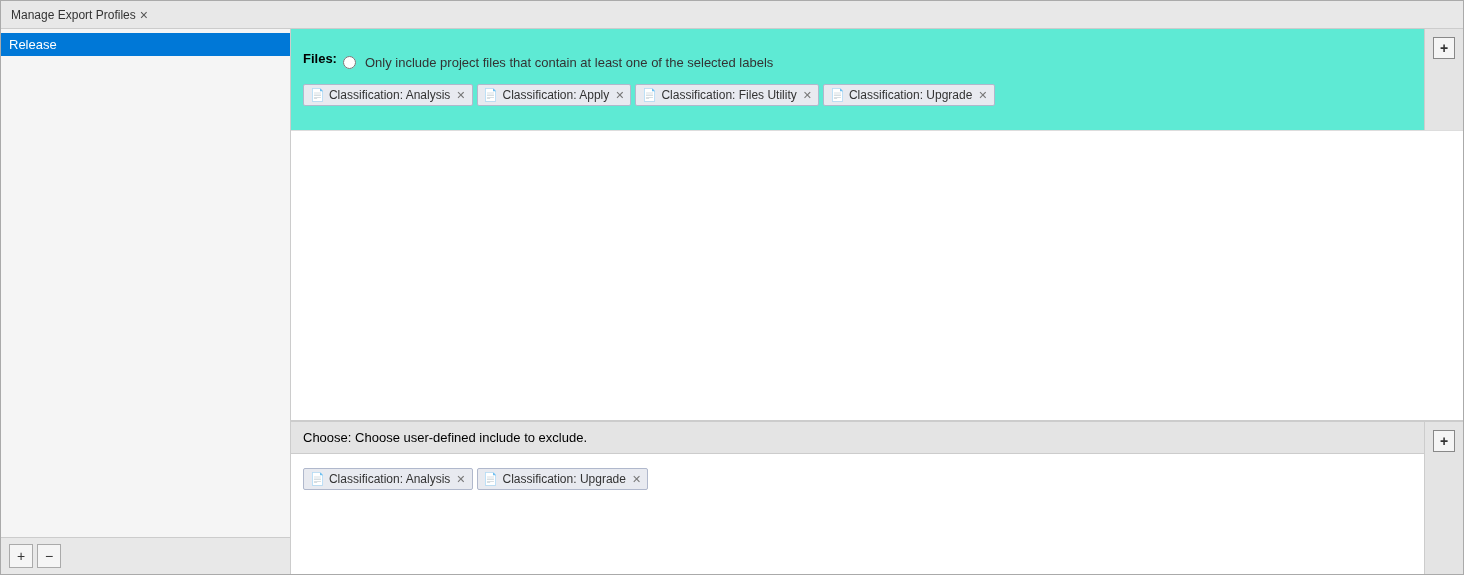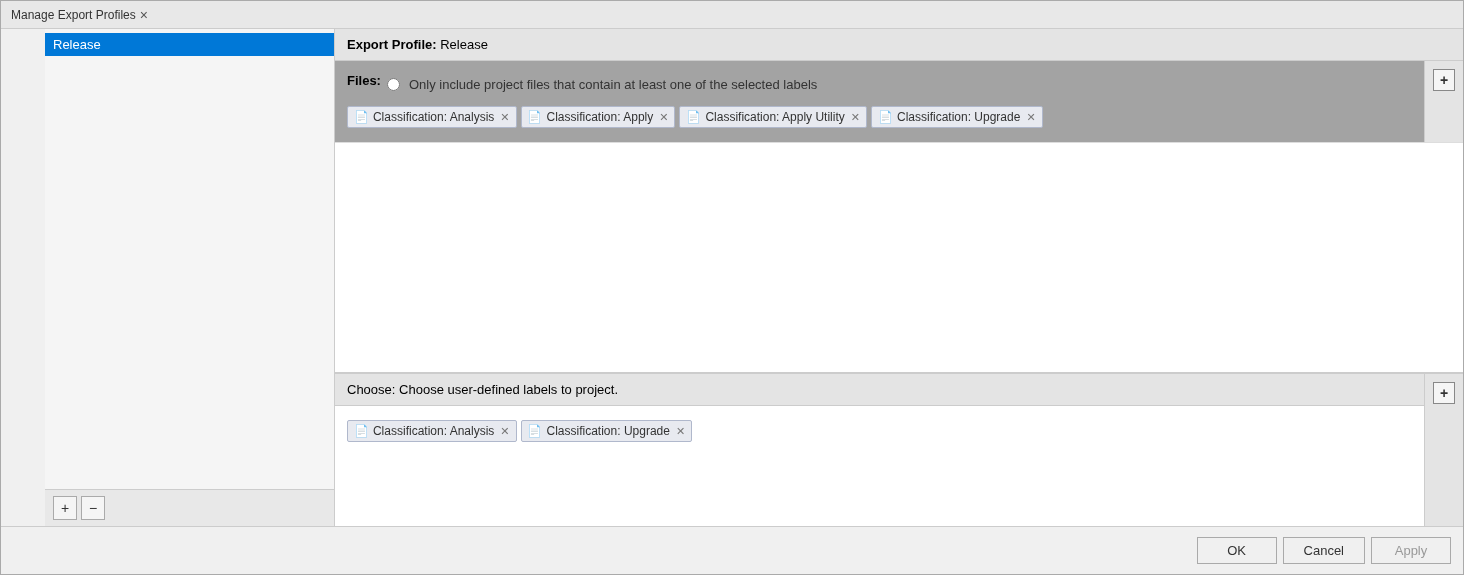--- a/index.html
+++ b/index.html
@@ -43,21 +43,20 @@
       font-size: 14px;
       color: #555;
       padding: 0 4px;
       line-height: 1;
     }
 
     .dialog-body {
       display: flex;
       flex: 1;
       overflow: hidden;
-      margin-left: 44px;
     }
 
     .sidebar {
       width: 290px;
       background: #f5f5f5;
       border-right: 1px solid #ccc;
       display: flex;
       flex-direction: column;
       overflow: hidden;
     }
@@ -227,27 +226,23 @@
         </div>
       </div>
       <div class="sidebar-footer">
         <button class="small-btn">+</button>
         <button class="small-btn">−</button>
       </div>
     </div>
 
     <div class="main-content">
 
-      <div class="export-profile-bar">
-        <span class="bold">Export Profile:</span>
-        <span> Release</span>
-      </div>
 
       <div style="display:flex; align-items:stretch; background:white; border-bottom:1px solid #ddd;">
-        <div style="flex:1; padding: 10px 12px; background:#a3a3a3;">
+        <div style="flex:1; padding: 20px 12px; background:#5eead4;">
           <div style="display:flex; align-items: flex-start; gap:6px; margin-bottom:10px;">
             <span class="files-label-cell">Files:</span>
             <div>
               <div class="radio-label" style="margin-top:6px;gap:9px;">
                 <input type="radio" name="files-radio" style="">
                 <span>Only include project files that contain at least one of the selected labels</span>
               </div>
             </div>
           </div>
           <div class="tags-area">
@@ -257,21 +252,21 @@
                 <span>Classification: Analysis</span>
                 <button class="tag-close">✕</button>
               </div>
               <div class="tag">
                 <span style="color:#5567a0; font-size:12px;">📄</span>
                 <span>Classification: Apply</span>
                 <button class="tag-close">✕</button>
               </div>
               <div class="tag">
                 <span style="color:#5567a0; font-size:12px;">📄</span>
-                <span>Classification: Apply Utility</span>
+                <span>Classification: Files Utility</span>
                 <button class="tag-close">✕</button>
               </div>
               <div class="tag">
                 <span style="color:#5567a0; font-size:12px;">📄</span>
                 <span>Classification: Upgrade</span>
                 <button class="tag-close">✕</button>
               </div>
             </div>
         </div>
         <div style="padding:8px; background:#e4e4e4; border-left:1px solid #ccc; display:flex; align-items:flex-start;">
@@ -279,21 +274,21 @@
         </div>
       </div>
 
       <div style="background:white; flex: 1 0 80px; border-bottom:1px solid #ccc; min-height:80px;"></div>
 
       <div style="display:flex; align-items:stretch;">
         <div style="flex:1; background:white;">
           <div style="background:#e4e4e4; border-bottom:1px solid #ccc; border-top:1px solid #ccc; padding:8px 12px; display:flex; justify-content:space-between; align-items:center;">
             <span>
               <span class="bold">Choose:</span>
-              <span> Choose user-defined labels to project.</span>
+              <span> Choose user-defined include to exclude.</span>
             </span>
           </div>
           <div style="padding:10px 12px; background:white; min-height:120px;">
             <div class="tags-area">
 
             <div class="tag">
                   <span style="color:#5567a0; font-size:12px;">📄</span>
                   <span>Classification: Analysis</span>
                   <button class="tag-close">✕</button>
                 </div>
@@ -306,18 +301,13 @@
           </div>
         </div>
         <div style="padding:8px; background:#e4e4e4; border-left:1px solid #ccc; border-top:1px solid #ccc; display:flex; align-items:flex-start;">
           <button class="add-btn">+</button>
         </div>
       </div>
 
     </div>
   </div>
 
-  <div class="dialog-footer">
-    <button class="footer-btn">OK</button>
-    <button class="footer-btn">Cancel</button>
-    <button class="footer-btn apply">Apply</button>
-  </div>
 </div>
 
 </body></html>

